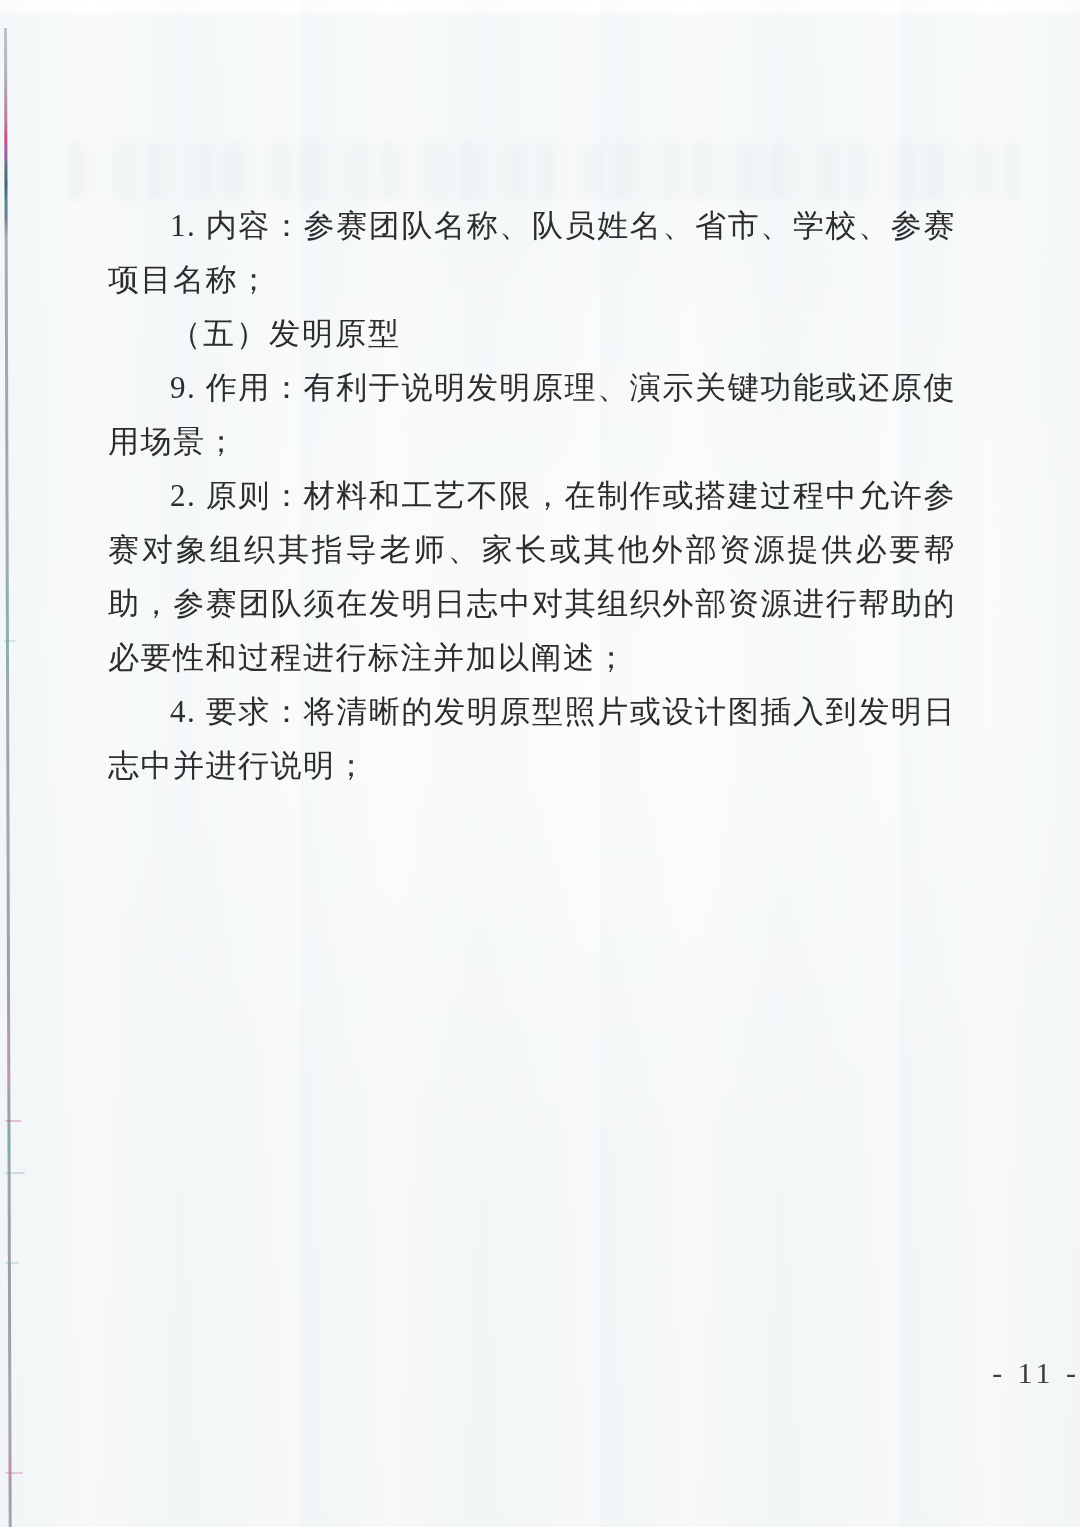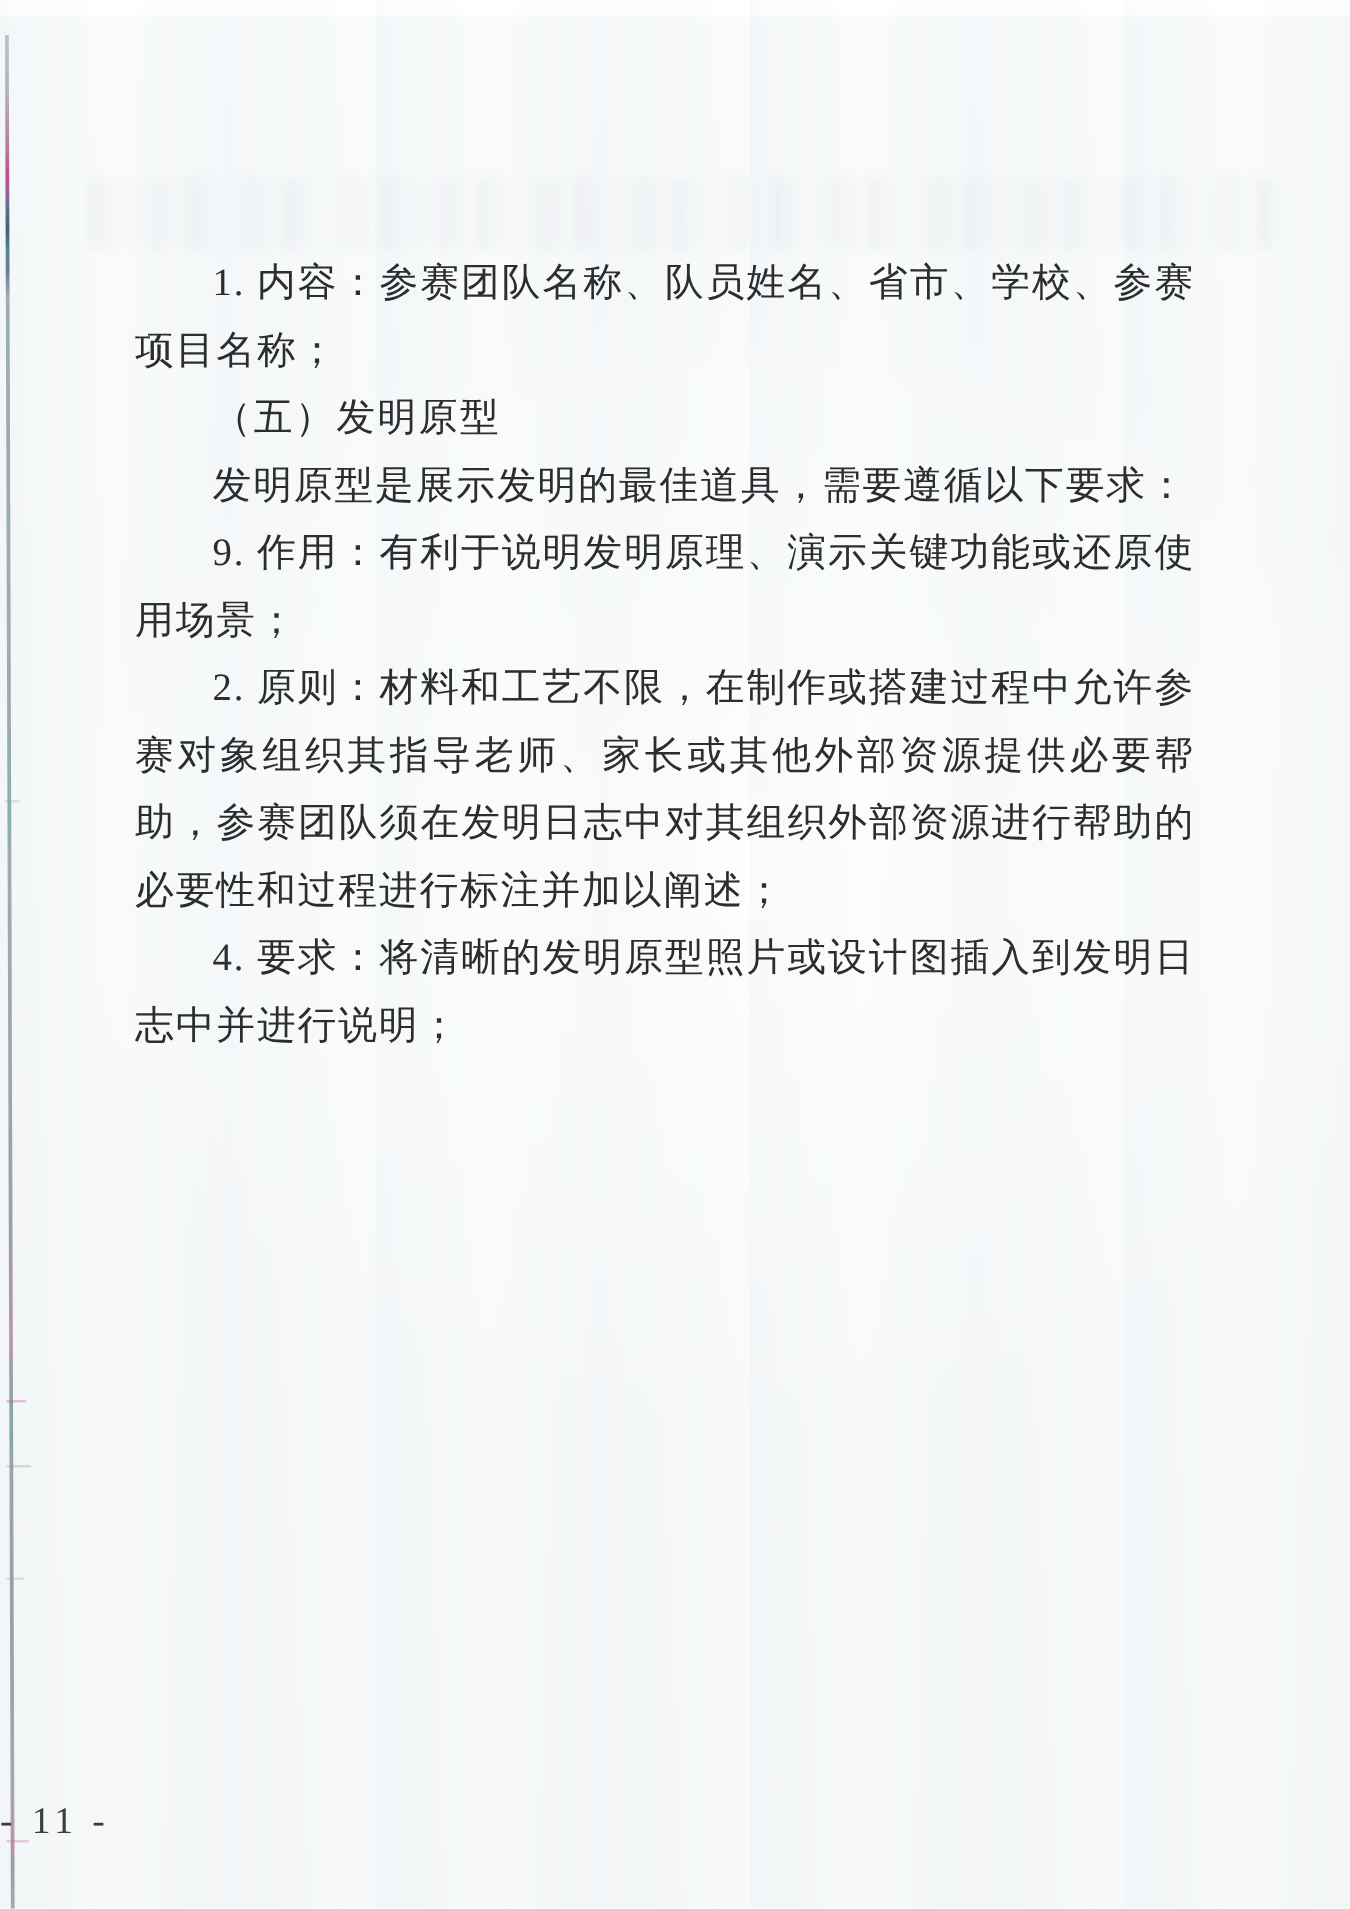--- a/index.html
+++ b/index.html
@@ -66,22 +66,22 @@
     line-height: 54px;
     letter-spacing: 1.5px;
   }
   .content p {
     margin: 0;
     text-indent: 2em;
     text-align: justify;
   }
   .content p.heading { font-weight: normal; letter-spacing: 2px; }
   .page-footer {
-    position: absolute; top: 1440px; left: 0; width: 100%;
-    text-align: left;
+    position: absolute; top: 1356px; left: 0; width: 100%;
+    text-align: right;
     color: #3a3c3e;
     font-size: 30px;
     letter-spacing: 4px;
   }
 </style>
 </head>
 <body>
 
 <div class="scan-page"></div>
 <div class="scan-band"></div>
@@ -89,19 +89,18 @@
 <div class="edge-line"></div>
 <div class="edge-tick" style="left:5px; top:1120px; width:16px; background:rgba(190,90,150,0.35);"></div>
 <div class="edge-tick" style="left:5px; top:1172px; width:20px; background:rgba(90,170,160,0.30);"></div>
 <div class="edge-tick" style="left:5px; top:1262px; width:14px; background:rgba(110,180,170,0.28);"></div>
 <div class="edge-tick" style="left:5px; top:1472px; width:18px; background:rgba(190,100,155,0.30);"></div>
 <div class="edge-tick" style="left:4px; top:640px; width:12px; background:rgba(120,170,165,0.25);"></div>
 
 <div class="content">
   <p class="body">1. 内容：参赛团队名称、队员姓名、省市、学校、参赛项目名称；</p>
   <p class="heading">（五）发明原型</p>
-  <p class="body">发明原型是展示发明的最佳道具，需要遵循以下要求：</p>
   <p class="body">9. 作用：有利于说明发明原理、演示关键功能或还原使用场景；</p>
   <p class="body">2. 原则：材料和工艺不限，在制作或搭建过程中允许参赛对象组织其指导老师、家长或其他外部资源提供必要帮助，参赛团队须在发明日志中对其组织外部资源进行帮助的必要性和过程进行标注并加以阐述；</p>
   <p class="body">4. 要求：将清晰的发明原型照片或设计图插入到发明日志中并进行说明；</p>
 </div>
 
 <div class="page-footer">- 11 -</div>
 
 </body></html>

